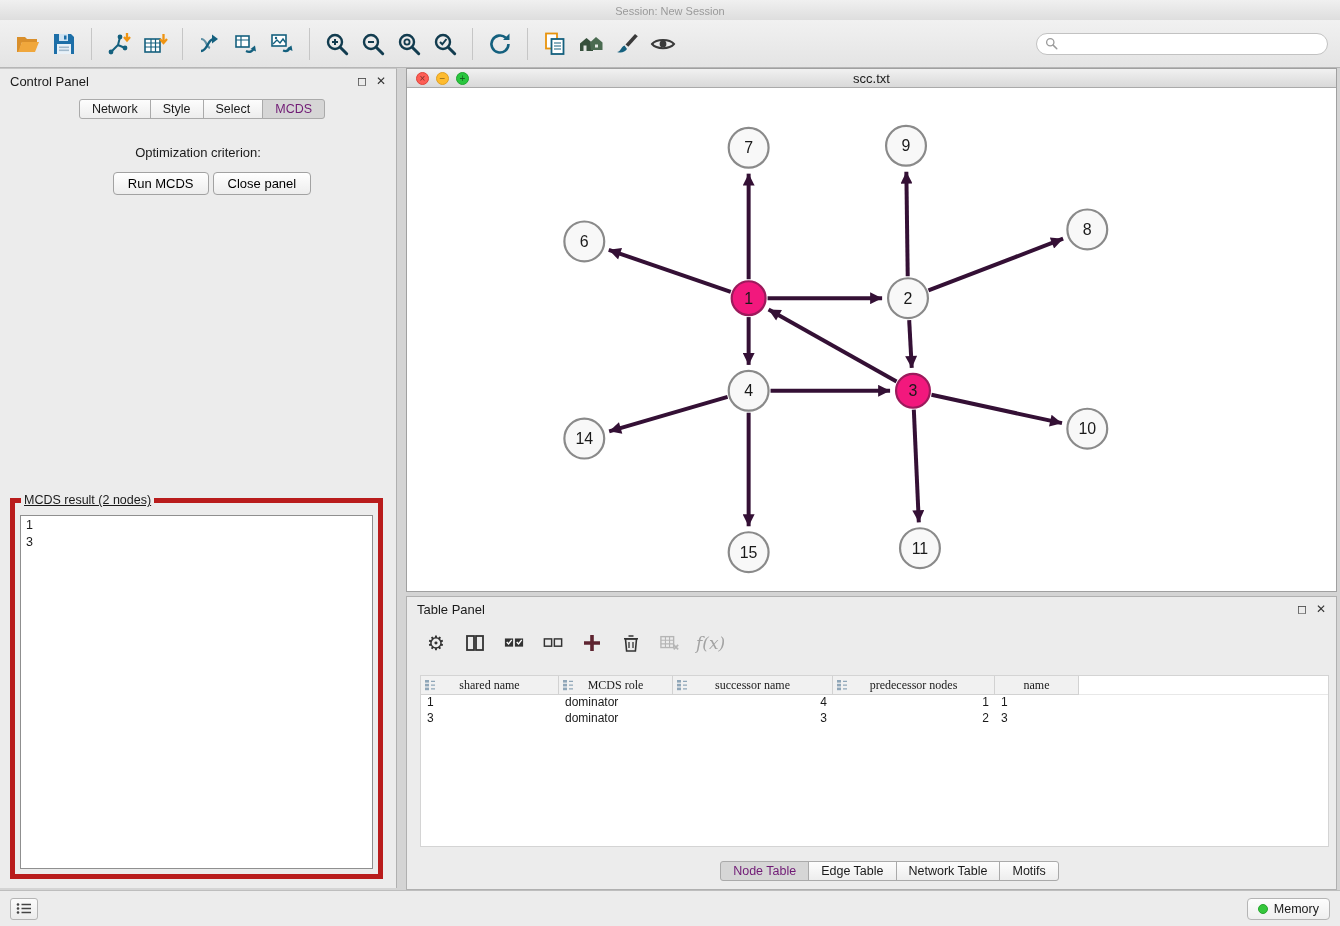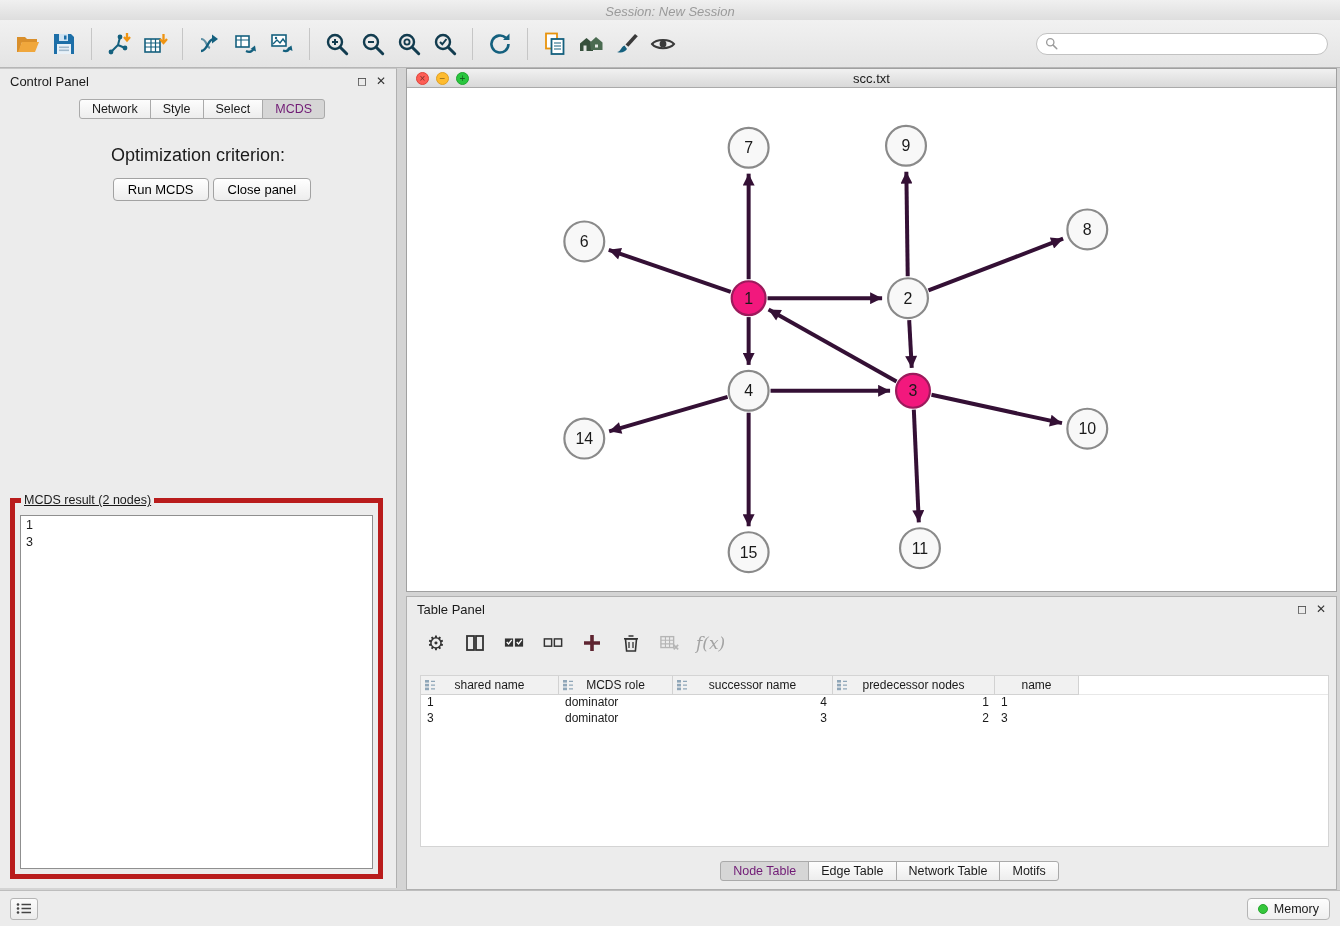--- a/index.html
+++ b/index.html
@@ -9,21 +9,21 @@
     font-family: "Liberation Sans", sans-serif;
     background: #d4d4d4;
     color: #1a1a1a;
     overflow: hidden;
   }
   
   .titlebar {
     position:absolute; top:0; left:0; right:0; height:22px;
     background: linear-gradient(#f0f0f0,#dcdcdc);
     display:flex; align-items:center; justify-content:center;
-    font-size:13px; color:#9a9a9a;font-style:italic;
+    font-size:11px; color:#9a9a9a;
   }
   
   .toolbar {
     position:absolute; top:20px; left:0; right:0; height:48px;
     background: linear-gradient(#f1f1f1,#e4e4e4);
     border-bottom: 1px solid #b6b6b6;
     display:flex; align-items:center; padding:0 12px 0 10px;
   }
   .tbtn { width:36px; height:38px; display:flex; align-items:center; justify-content:center; border-radius:4px; }
   .tbtn svg { width:26px; height:26px; }
@@ -43,21 +43,21 @@
   .win-btns { margin-left:auto; display:flex; gap:9px; align-items:center; }
   .win-btn { font-size:12px; color:#333; line-height:12px; cursor:default; }
   .seg-tabs { display:flex; justify-content:center; margin-top:6px; }
   .tab {
     padding:2px 12px; font-size:12.5px; border:1px solid #aaa; margin-left:-1px;
     background:linear-gradient(#fdfdfd,#ededed); white-space:nowrap;
   }
   .tab:first-child { border-radius:3px 0 0 3px; margin-left:8px; }
   .tab:last-child { border-radius:0 3px 3px 0; }
   .tab.selected { background:#d6d6d6; color:#701a75; }
-  .opt-label { text-align:center; margin-top:26px; font-size:18px; }
+  .opt-label { text-align:center; margin-top:26px; font-size:13px; }
   .dropdown {
     width:312px; height:22px; margin:8px auto 0; background:#fff;
     border:1px solid #9f9f9f; border-radius:4px;
     display:flex; align-items:center; padding:0 4px 0 8px; font-size:13px;
   }
   .dd-arrows { margin-left:auto; display:flex; }
   .cp-buttons { display:flex; justify-content:center; gap:4px; margin-top:12px;padding-left:28px; }
   .btn {
     padding:3px 14px; font-size:13px; border:1px solid #a2a2a2; border-radius:4px;
     background:linear-gradient(#ffffff,#ededed); font-family:"Liberation Sans",sans-serif;
@@ -95,21 +95,21 @@
   }
   .tp-toolbar { height:44px; display:flex; align-items:center; padding-left:16px; gap:13px; }
   .ticon { width:26px; height:26px; display:flex; align-items:center; justify-content:center; }
   .ticon svg { width:20px; height:20px; }
   .gear-glyph { font-size:20px; color:#333; line-height:20px; }
   .fx-label { font-family:"DejaVu Serif", serif; font-style:italic; font-size:17px; color:#a3a3a3; }
   .table-wrap {
     position:absolute; left:13px; right:7px; top:78px; bottom:42px;
     background:#fff; border:1px solid #d4d4d4; overflow:hidden;
   }
-  .thead { display:flex; height:19px; }
+  .thead { display:flex; height:19px;font-family:Liberation Serif, serif; }
   .th {
     background:#f1f1f1; border-right:1px solid #d2d2d2; border-bottom:1px solid #d2d2d2;
     position:relative; display:flex; align-items:center; justify-content:center; font-size:12px;
   }
   .sort-ic { position:absolute; left:3px; top:3px; width:12px; height:12px; }
   .c0 { width:138px; } .c1 { width:114px; } .c2 { width:160px; } .c3 { width:162px; } .c4 { width:84px; }
   .th-fill { flex:1; background:#fff; border-bottom:1px solid #e8e8e8; }
   .trow { display:flex; height:16px; font-size:12px; }
   .tcell { padding:0 6px; overflow:hidden; white-space:nowrap; }
   .table-tabs { position:absolute; bottom:8px; left:0; right:16px; display:flex; justify-content:center;padding-left:44px; }

